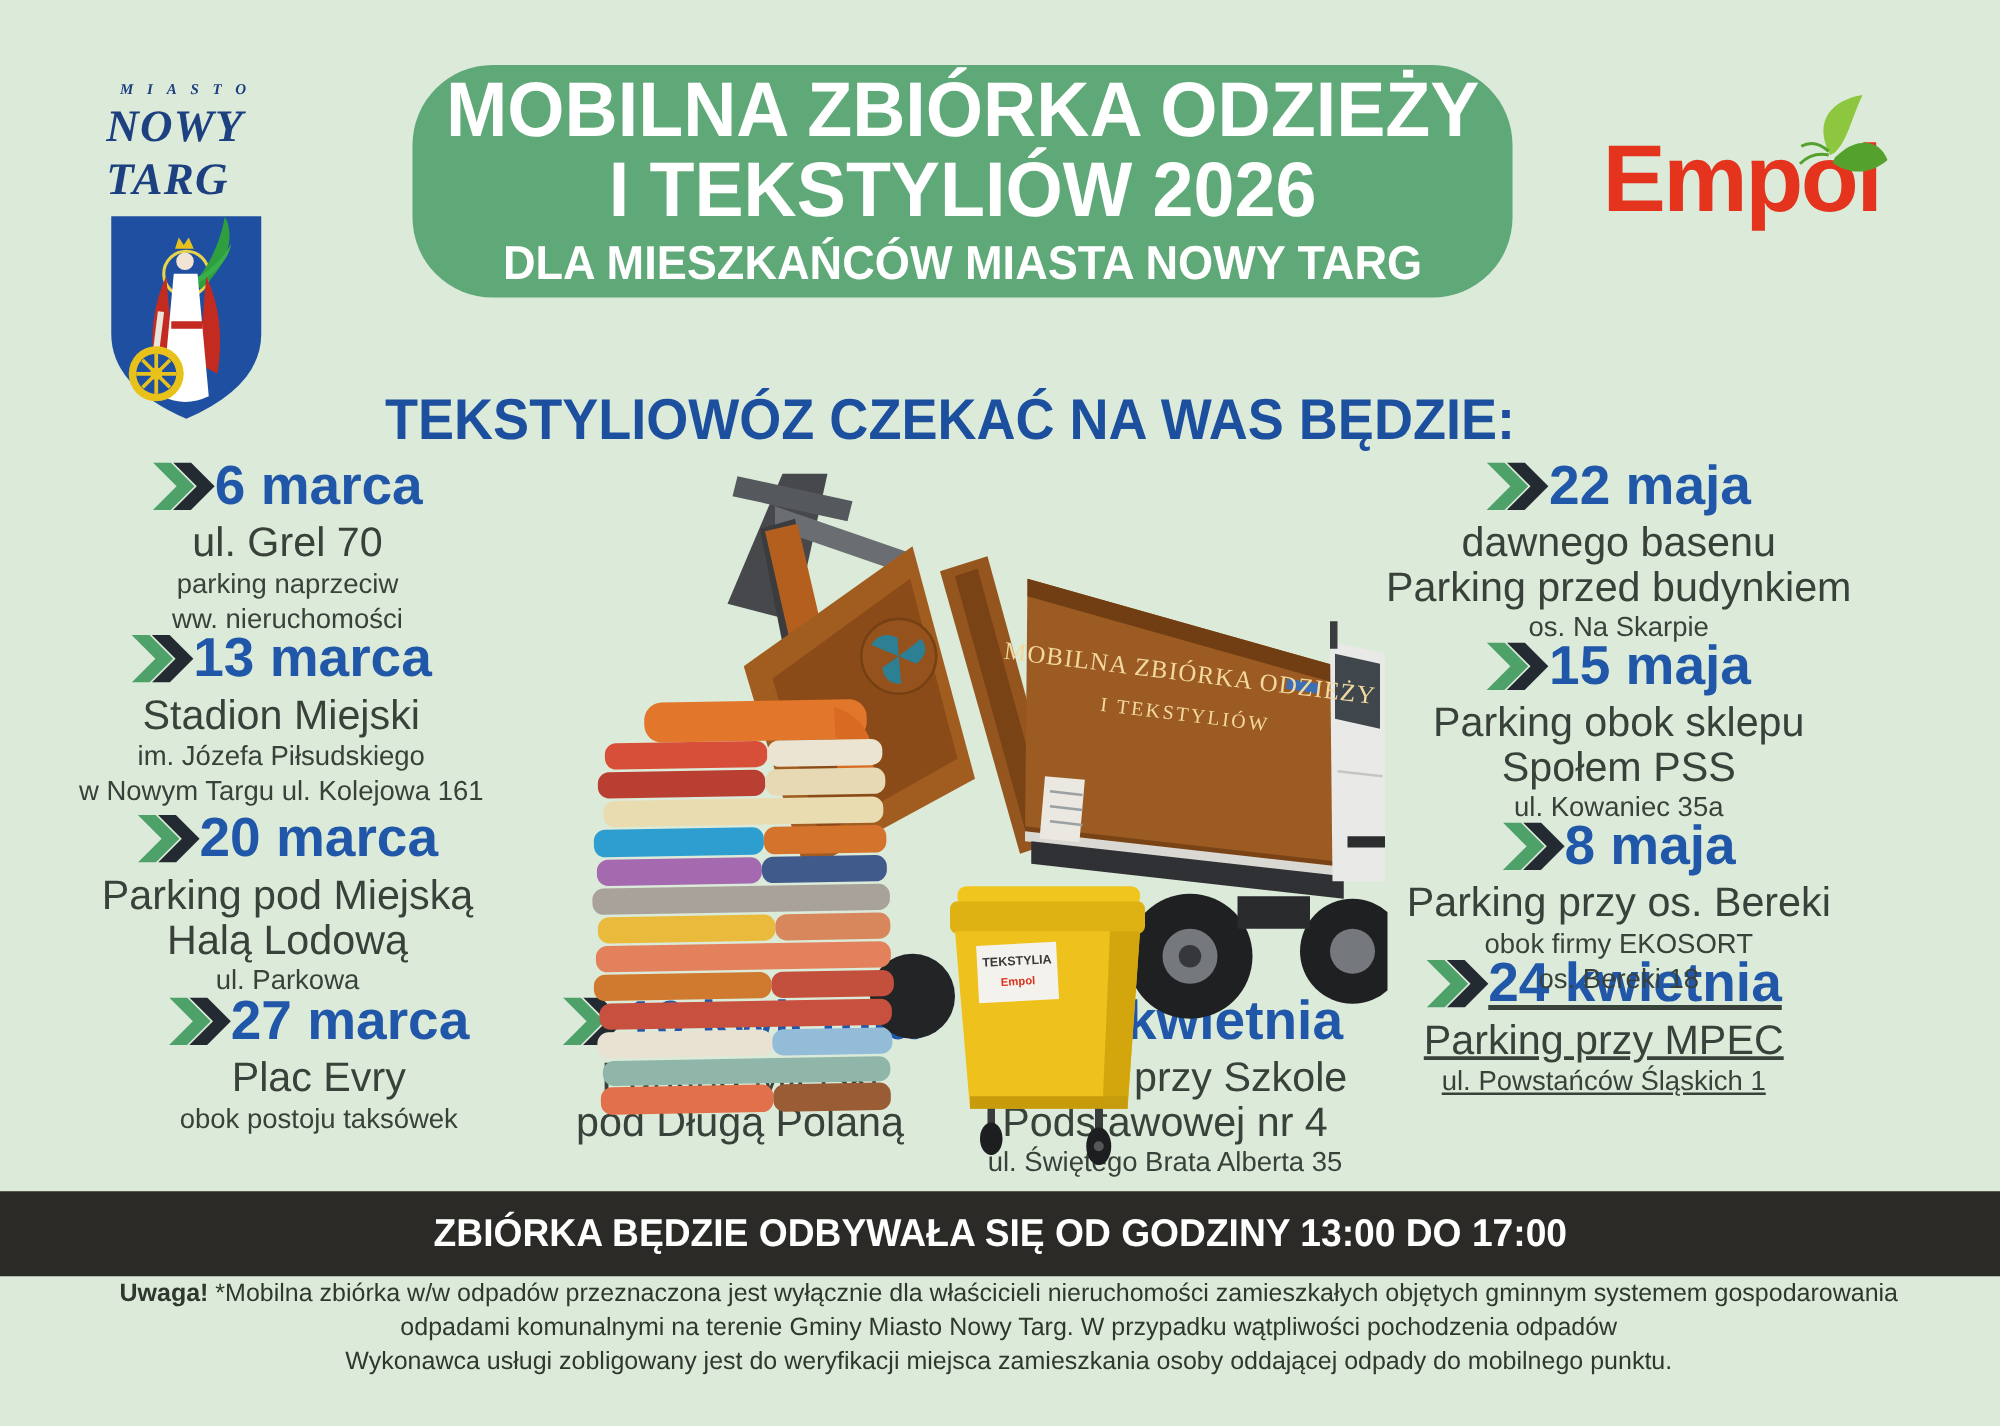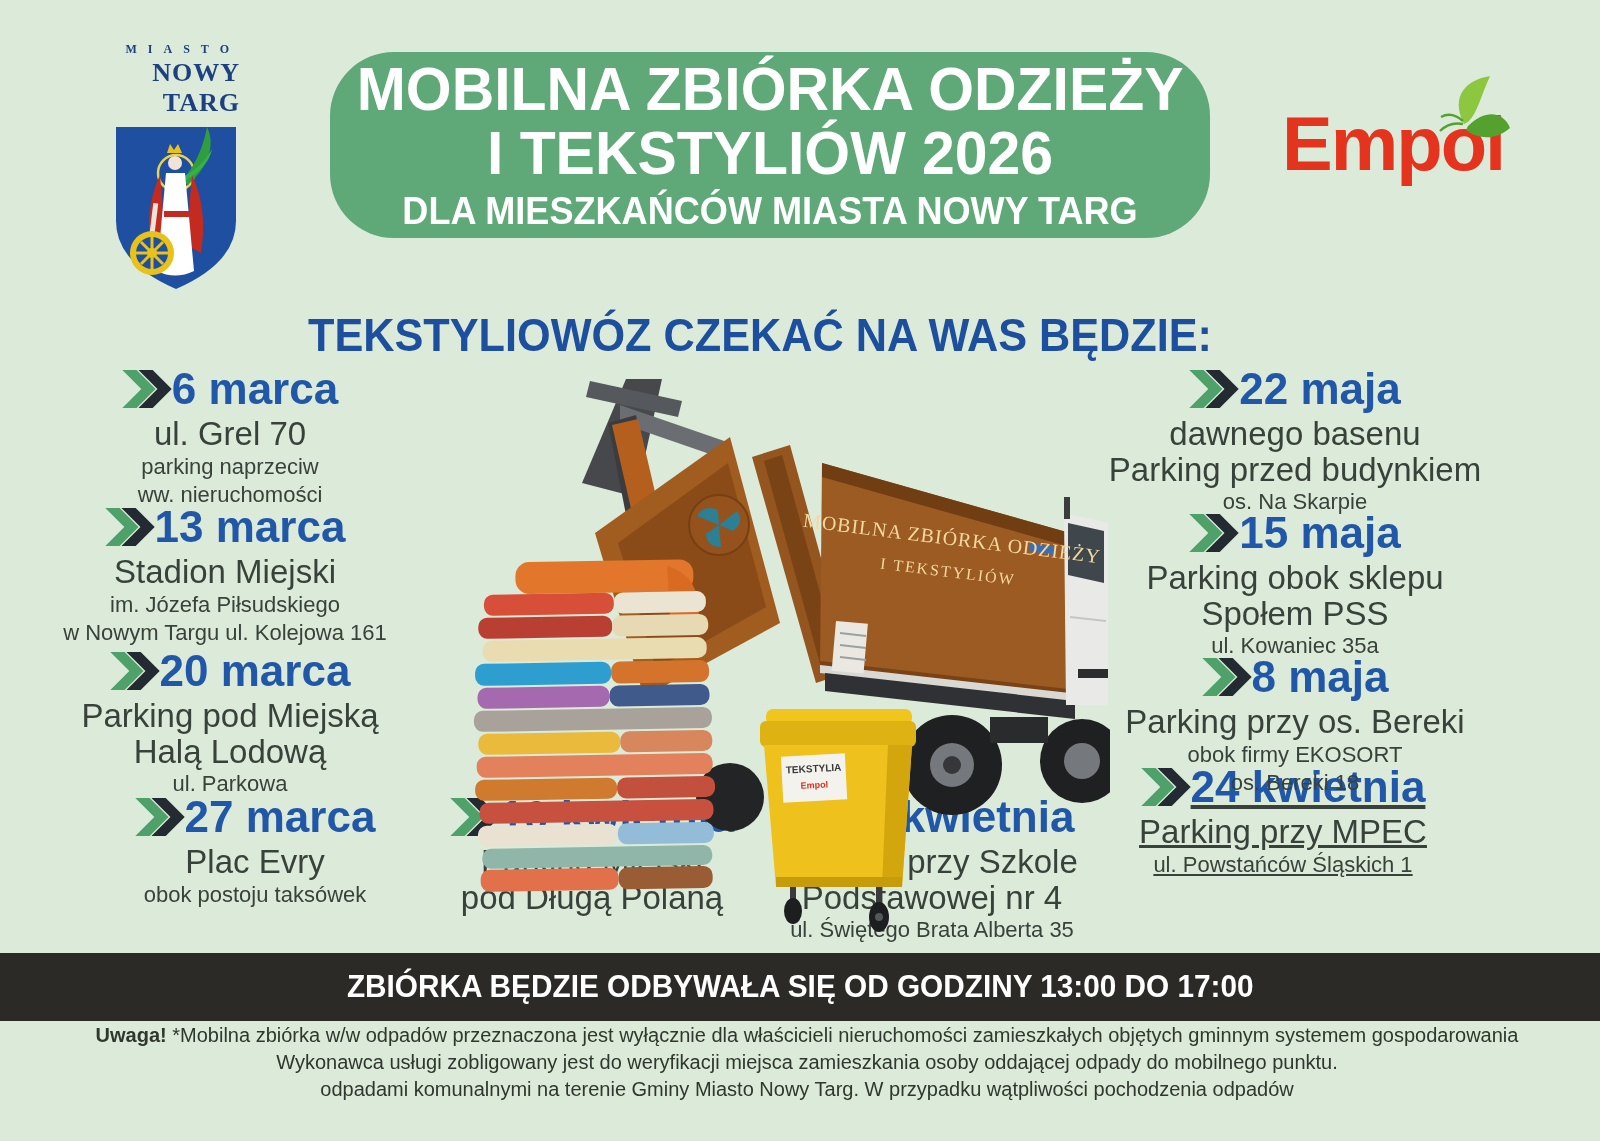--- a/index.html
+++ b/index.html
@@ -1,22 +1,22 @@
 <!DOCTYPE html>
 <html><head>
 <meta charset="utf-8">
 <style>
   html,body{margin:0;padding:0;background:#ffffff;}
   .page{position:relative;width:1600px;height:1141px;background:#dcead9;overflow:hidden;
         font-family:"Liberation Sans",sans-serif;}
 
   
-  .crest{position:absolute;left:85px;top:42px;width:155px;text-align:right;color:#1c4080;}
+  .crest{position:absolute;left:85px;top:64px;width:155px;text-align:left;color:#1c4080;font-style:italic;}
   .crest-miasto{font-family:"Liberation Serif",serif;font-size:12px;font-weight:bold;letter-spacing:11px;margin-left:11px;}
-  .crest-city{font-family:"Liberation Serif",serif;font-size:26px;font-weight:bold;letter-spacing:1px;margin-top:1px;}
+  .crest-city{font-family:"Liberation Serif",serif;font-size:36px;font-weight:bold;letter-spacing:1px;margin-top:1px;}
   .crest svg{margin-top:5px;}
 
   .banner{position:absolute;left:330px;top:52px;width:880px;height:186px;background:#5fa877;
           border-radius:64px;color:#ffffff;display:flex;flex-direction:column;align-items:center;
           justify-content:center;text-align:center;}
   .banner-l1,.banner-l2{font-size:62px;font-weight:bold;line-height:1.02;white-space:nowrap;transform:scaleX(.95);}
   .banner-l3{font-size:38px;font-weight:bold;margin-top:6px;white-space:nowrap;transform:scaleX(.95);}
 
   .logo{position:absolute;left:1282px;top:106px;width:260px;}
   .logo-text{color:#e4341e;font-size:76px;font-weight:bold;letter-spacing:-2px;line-height:1;}
@@ -333,17 +333,17 @@
       <rect x="186" y="503" width="94" height="22" rx="9" fill="#9a5c35"></rect>
     </g>
   </svg>
 
   <div class="hours-bar">
     <span>ZBIÓRKA BĘDZIE ODBYWAŁA SIĘ OD GODZINY 13:00 DO 17:00</span>
   </div>
 
   <div class="footer">
     <div><b>Uwaga!</b><span> *Mobilna zbiórka w/w odpadów przeznaczona jest wyłącznie dla właścicieli nieruchomości zamieszkałych objętych gminnym systemem gospodarowania</span></div>
+    <div>odpadami komunalnymi na terenie Gminy Miasto Nowy Targ. W przypadku wątpliwości pochodzenia odpadów</div>
     <div>Wykonawca usługi zobligowany jest do weryfikacji miejsca zamieszkania osoby oddającej odpady do mobilnego punktu.</div>
-    <div>odpadami komunalnymi na terenie Gminy Miasto Nowy Targ. W przypadku wątpliwości pochodzenia odpadów</div>
   </div>
 
 </div>
 
 </body></html>

